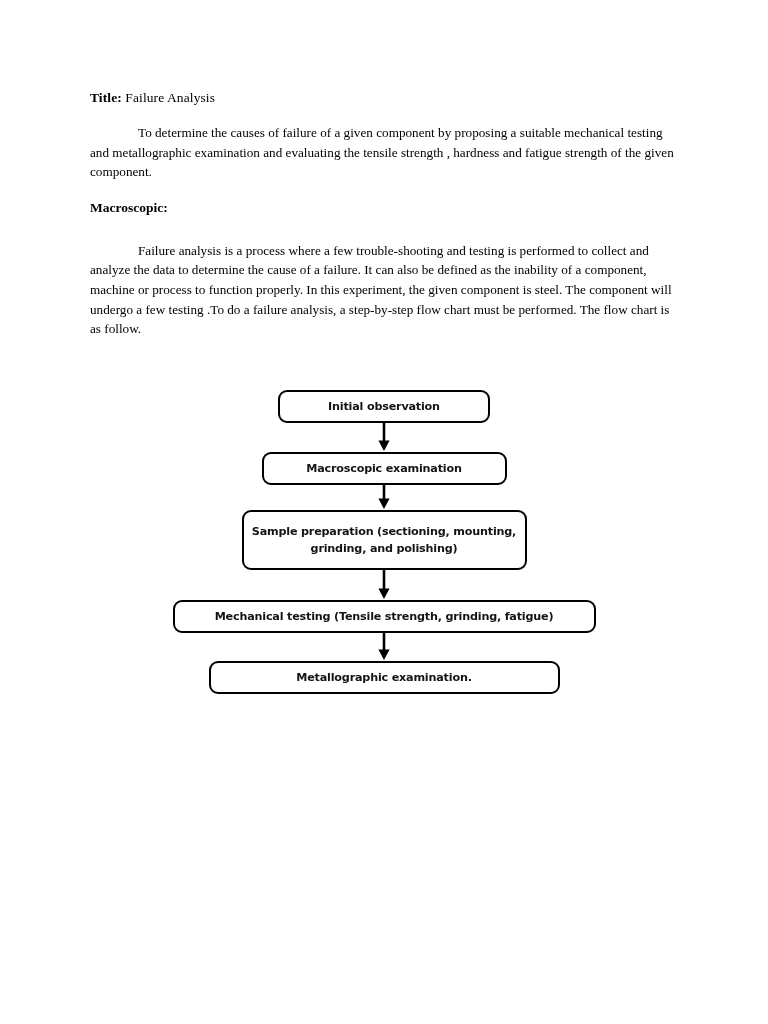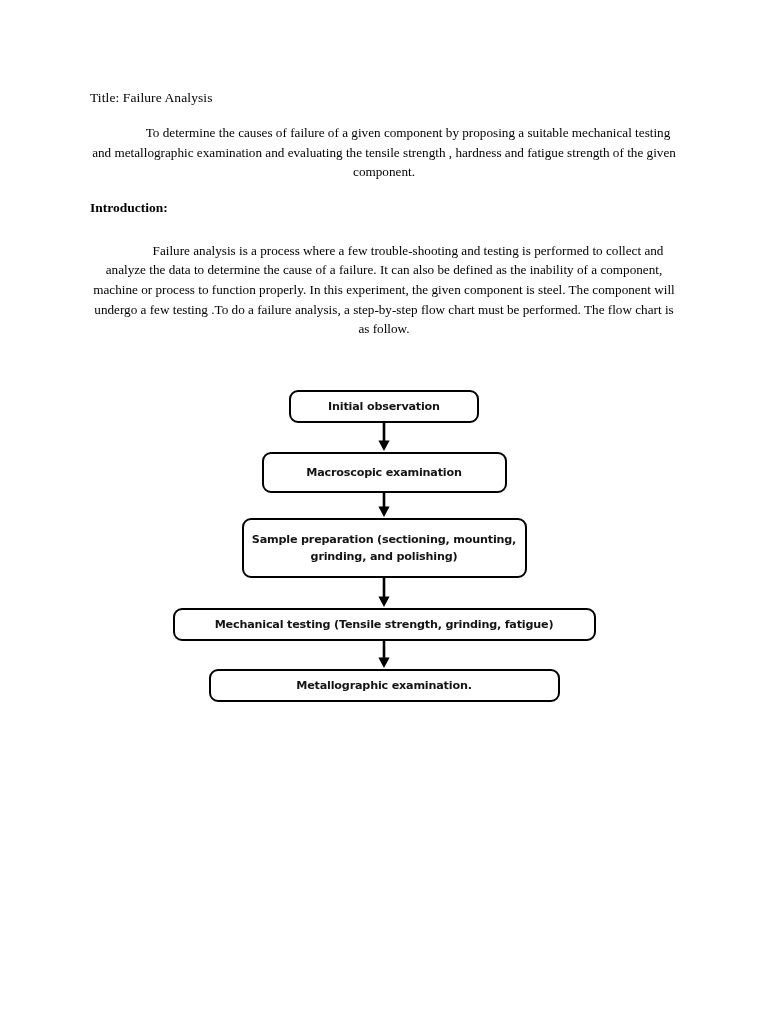--- a/index.html
+++ b/index.html
@@ -32,35 +32,35 @@
   }
 
   
   .line-title {
     font-size: 13.5px;
     line-height: 19px;
     margin: 0 0 16px 0;
     letter-spacing: 0.1px;
   }
   .lbl-bold {
-    font-weight: normal;
+    font-weight: bold;
   }
 
   .heading {
     font-size: 13.5px;
     line-height: 19px;
     font-weight: bold;
     margin: 0 0 16px 0;
   }
 
   .para {
     font-size: 13.2px;
     line-height: 19.6px;
     margin: 0 0 16px 0;
-    text-align: center;
+    text-align: left;
     text-indent: 48px;
   }
 
   .para-intro {
     margin-bottom: 0;
     margin-top: 24px;
   }
 
   
   .flowchart {
@@ -108,43 +108,43 @@
 
 <div class="page">
 
   <div class="doc-body">
 
     <p class="line-title"><span class="lbl-bold">Title:</span><span> Failure Analysis</span></p>
 
 
     <p class="para">To determine the causes of failure of a given component by proposing a suitable mechanical testing and metallographic examination and evaluating the tensile strength , hardness and fatigue strength of the given component.</p>
 
-    <p class="heading">Introduction:</p>
+    <p class="heading">Macroscopic:</p>
 
     <p class="para para-intro">Failure analysis is a process where a few trouble-shooting and testing is performed to collect and analyze the data to determine the cause of a failure. It can also be defined as the inability of a component, machine or process to function properly. In this experiment, the given component is steel. The component will undergo a few testing .To do a failure analysis, a step-by-step flow chart must be performed. The flow chart is as follow.</p>
 
   </div>
 
   <div class="flowchart">
 
     <div class="fc-row">
-      <div class="fc-box" style="width:190px; height:33px;">
+      <div class="fc-box" style="width:212px; height:33px;">
         <span>Initial observation</span>
       </div>
     </div>
 
     <div class="fc-arrow">
       <svg width="18" height="29" viewBox="0 0 18 29" aria-hidden="true">
         <line x1="9" y1="0" x2="9" y2="19" stroke="#000" stroke-width="2.6"></line>
         <polygon points="9,28 3.4,17.5 14.6,17.5" fill="#000"></polygon>
       </svg>
     </div>
 
     <div class="fc-row">
-      <div class="fc-box" style="width:245px; height:41px;">
+      <div class="fc-box" style="width:245px; height:33px;">
         <span>Macroscopic examination</span>
       </div>
     </div>
 
     <div class="fc-arrow">
       <svg width="18" height="25" viewBox="0 0 18 25" aria-hidden="true">
         <line x1="9" y1="0" x2="9" y2="15" stroke="#000" stroke-width="2.6"></line>
         <polygon points="9,24 3.4,13.5 14.6,13.5" fill="#000"></polygon>
       </svg>
     </div>

